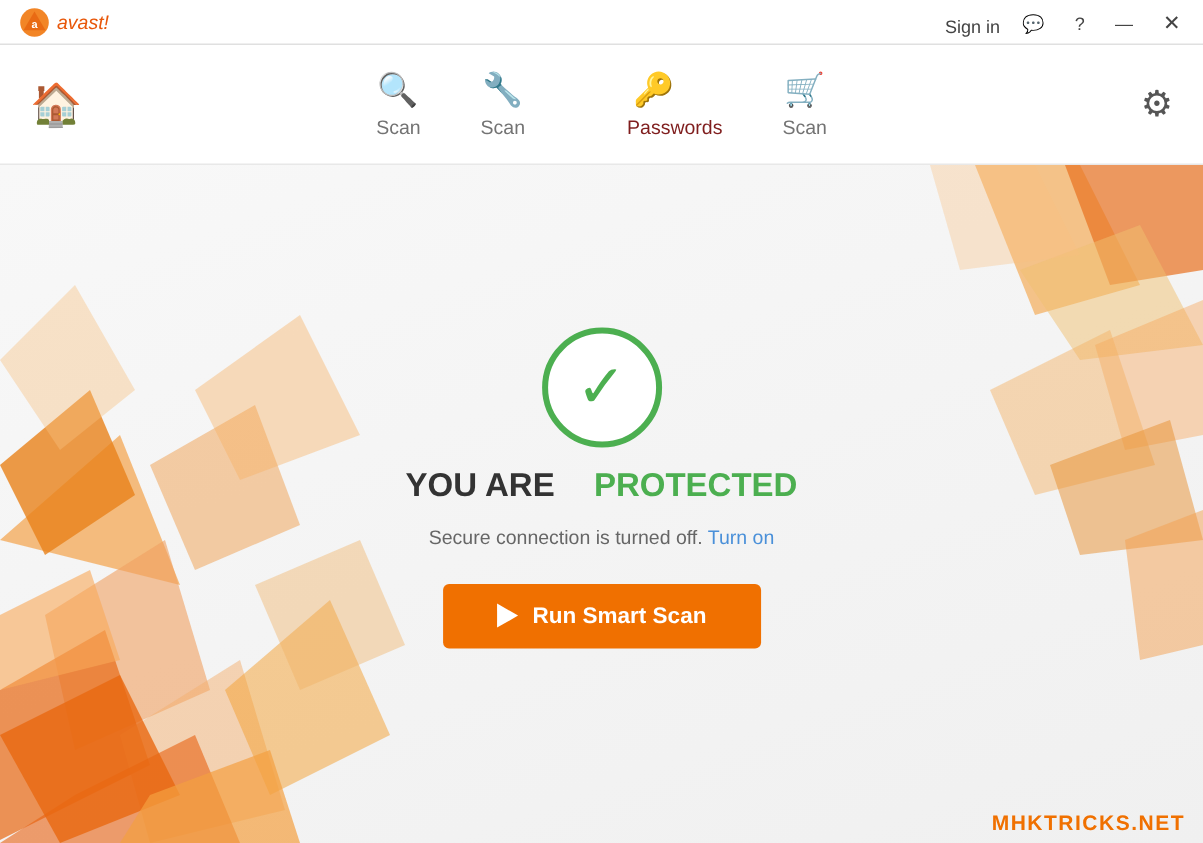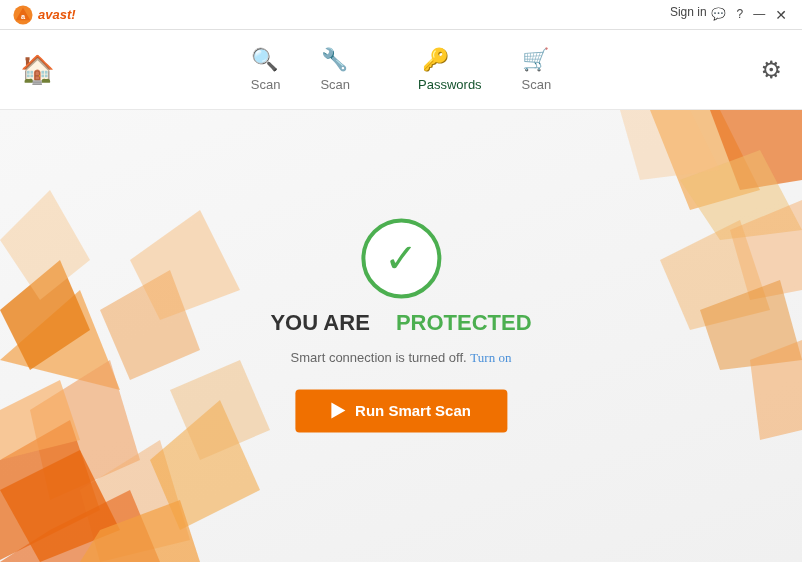--- a/index.html
+++ b/index.html
@@ -41,29 +41,30 @@
       gap: 4px;
     }
 
     .avast-logo-icon {
       width: 22px;
       height: 22px;
     }
 
     .avast-logo-text {
       font-size: 13px;
-      font-weight: bold;
+      font-weight: normal;
       color: #e8570a;
       font-style: italic;
       text-align: right;
     }
 
     .title-bar-right {
       display: flex;
-      align-items: flex-start;
+      align-items: flex-end;
+      gap: 10px;
     }
 
     .title-bar-btn {
       font-size: 12px;
       color: #444;
       cursor: pointer;
       background: none;
       border: none;
       padding: 2px 5px;
     }
@@ -194,21 +195,20 @@
       font-size: 13px;
       color: #666;
       text-align: center;
       line-height: 1.6;
     }
 
     .turn-on-link {
       color: #4a90d9;
       cursor: pointer;
       text-decoration: none;
-      font-family: Liberation Serif, serif;
     }
 
     .run-scan-btn {
       margin-top: 8px;
       background: #f07000;
       color: #fff;
       border: none;
       border-radius: 4px;
       padding: 13px 36px;
       font-size: 15px;
@@ -280,21 +280,21 @@
     <div class="nav-item">
       <span class="nav-item-icon">🔍</span>
       <span class="nav-item-label">Scan</span>
     </div>
     <div class="nav-item">
       <span class="nav-item-icon">🔧</span>
       <span class="nav-item-label">Scan</span>
     </div>
     <div class="nav-item passwords">
       <span class="nav-item-icon">🔑</span>
-      <span class="nav-item-label" style="color:#14532d;margin-left:28px;">Passwords</span>
+      <span class="nav-item-label" style="color:#7f1d1d;margin-left:28px;">Passwords</span>
     </div>
     <div class="nav-item">
       <span class="nav-item-icon">🛒</span>
       <span class="nav-item-label">Scan</span>
     </div>
   </div>
 
   <div class="nav-settings">
     <span>⚙</span>
   </div>
@@ -333,24 +333,25 @@
   <div class="center-content">
     <div class="shield-circle">
       <span class="check-mark">✓</span>
     </div>
 
     <div class="status-title">
       <span>YOU ARE </span><span class="protected">PROTECTED</span>
     </div>
 
     <div class="status-sub">
-      <span>Smart connection is turned off.</span>
+      <span>Secure connection is turned off.</span>
       <a class="turn-on-link">Turn on</a>
       <br>
     </div>
 
     <button class="run-scan-btn">
       <div class="play-icon"></div>
       <span>Run Smart Scan</span>
     </button>
   </div>
 
+  <div class="watermark">MHKTRICKS.NET</div>
 </div>
 
 </body></html>

